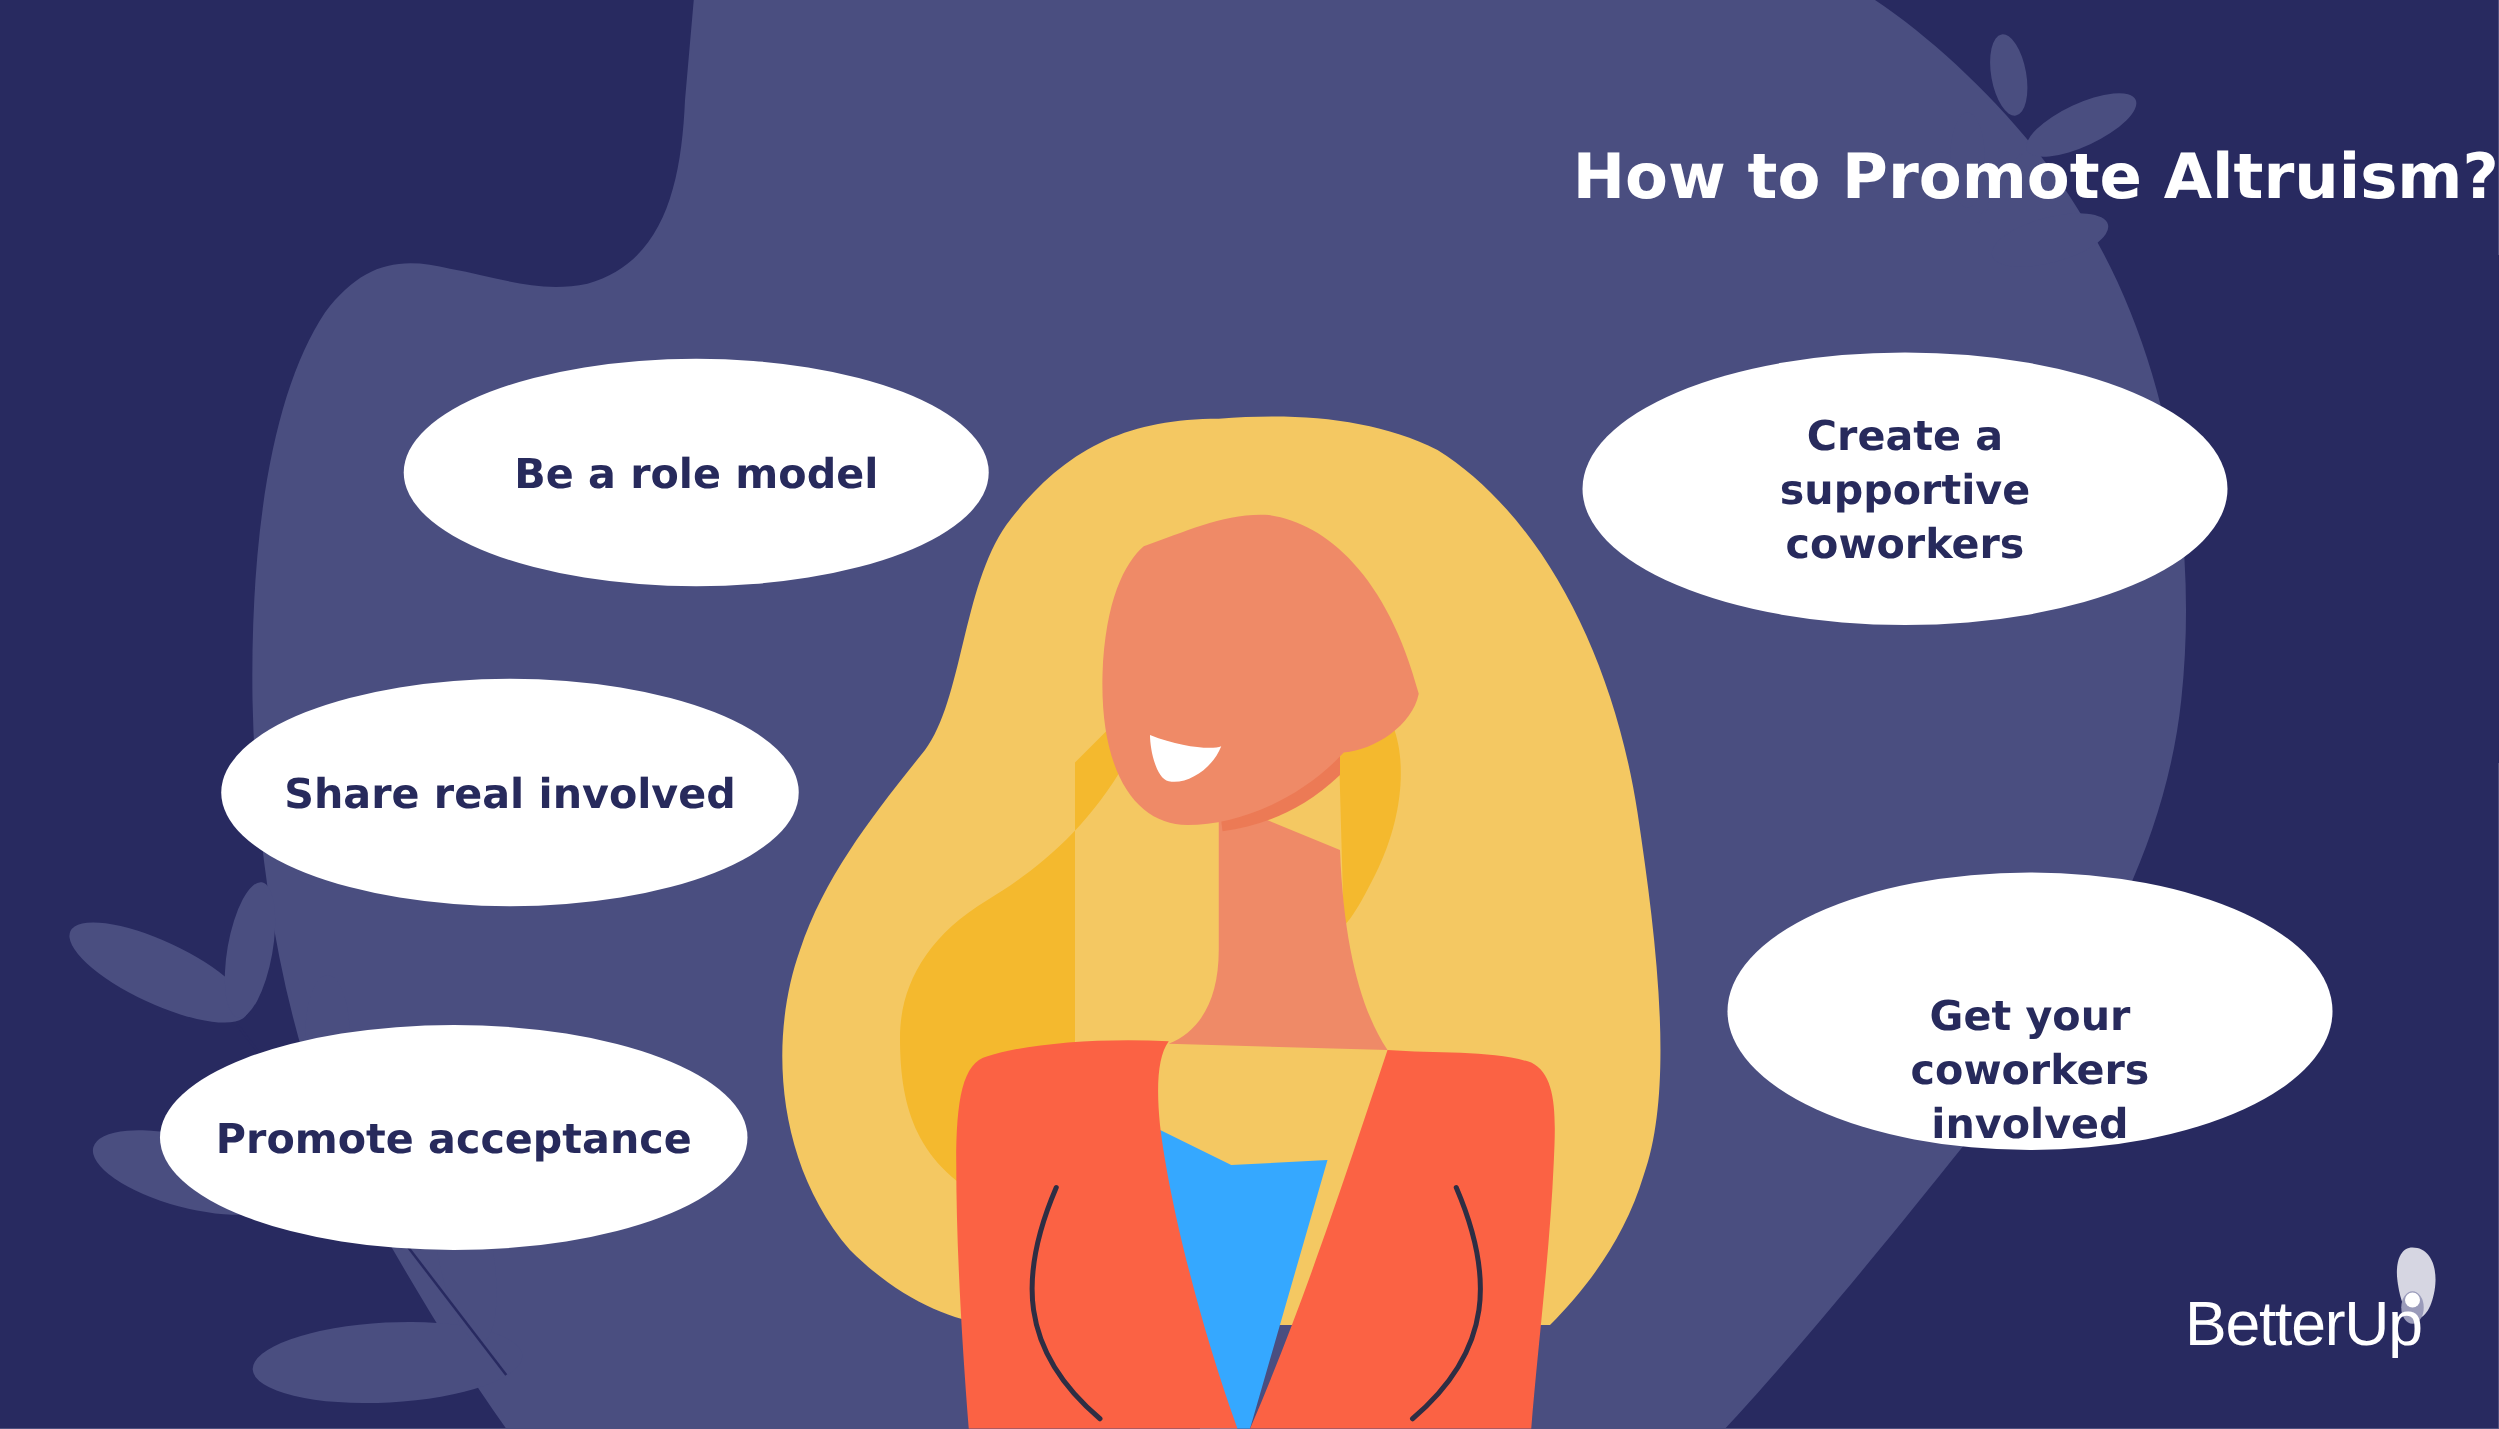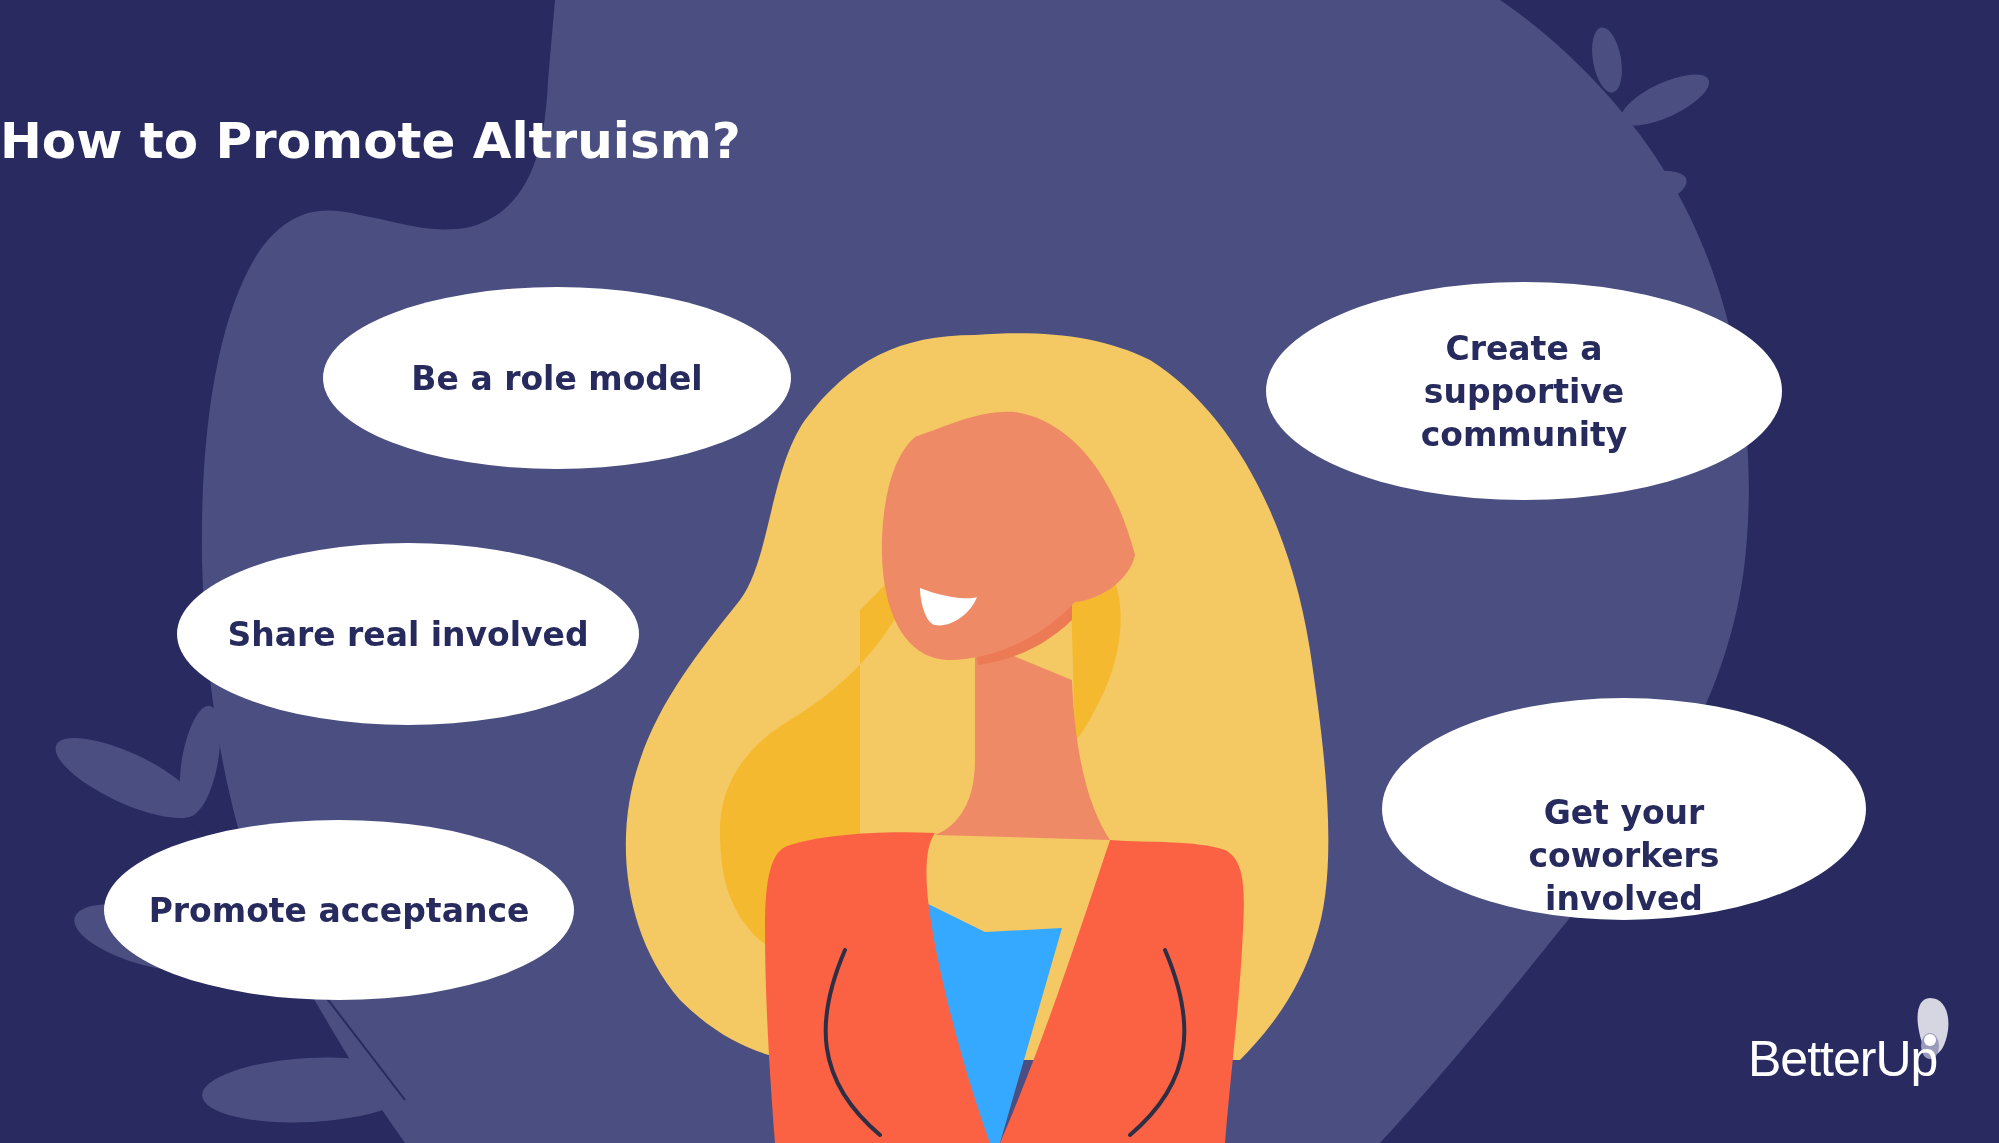--- a/index.html
+++ b/index.html
@@ -4,21 +4,21 @@
 <style>
   html, body { margin: 0; padding: 0; }
   body { width: 1999px; height: 1143px; overflow: hidden; background: #ffffff; }
   #canvas {
     position: relative; width: 1999px; height: 1143px; overflow: hidden;
     background: #282A60;
     font-family: "DejaVu Sans", "Liberation Sans", sans-serif;
   }
   #bg-svg { position: absolute; left: 0; top: 0; width: 1999px; height: 1143px; }
   .title {
-    position: absolute; left: 0; width: 1999px; top: 112px; text-align: left;
+    position: absolute; left: 0; width: 1999px; top: 112px; text-align: right;
     color: #ffffff; font-weight: bold; font-size: 50px; letter-spacing: 0px;
   }
   .bubble {
     position: absolute; background: #ffffff; border-radius: 50%;
     display: flex; align-items: center; justify-content: center; text-align: center;
     color: #272A5C; font-weight: bold; font-size: 33px; line-height: 43px;
     cursor: pointer;
   }
   .logo {
     position: absolute; left: 1712px; top: 1030px; color: #ffffff;
@@ -100,26 +100,26 @@
   <div class="title">How to Promote Altruism?</div>
 
   <div class="bubble" style="left:323px; top:287px; width:468px; height:182px;">
     <span>Be a role model</span>
   </div>
 
   <div class="bubble" style="left:177px; top:543px; width:462px; height:182px;">
     <span>Share real involved</span>
   </div>
 
-  <div class="bubble" style="left:104px; top:820px; width:470px; height:180px;">
+  <div class="bubble" style="left:128px; top:820px; width:470px; height:180px;">
     <span>Promote acceptance</span>
   </div>
 
   <div class="bubble" style="left:1266px; top:282px; width:516px; height:218px; padding:0 110px; box-sizing:border-box;">
-    <span>Create a supportive community</span>
+    <span>Create a supportive coworkers</span>
   </div>
 
   <div class="bubble" style="left:1382px; top:698px; width:484px; height:222px; padding:0 90px; box-sizing:border-box;align-items:flex-end;">
     <span>Get your coworkers involved</span>
   </div>
 
   <div class="logo">BetterUp</div>
 </div>
 
 </body></html>

